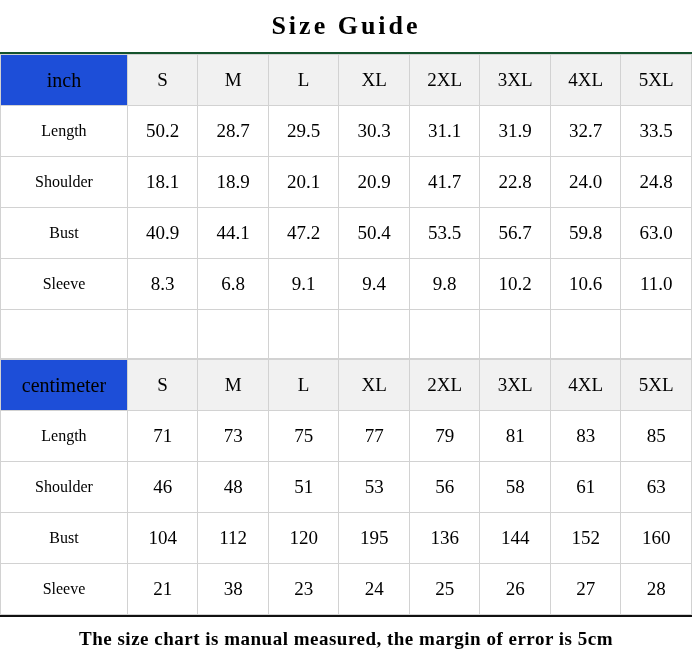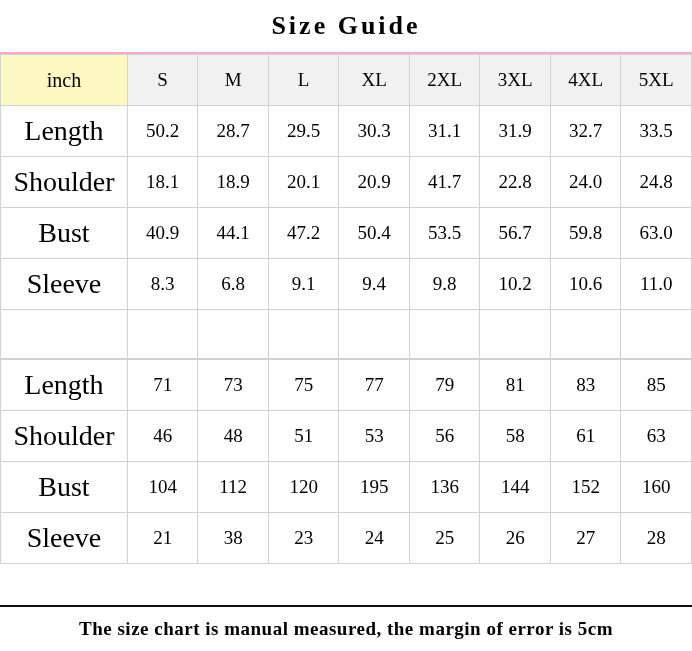--- a/index.html
+++ b/index.html
@@ -23,21 +23,21 @@
     background: #ffffff;
   }
   .title {
     height: 52px;
     line-height: 52px;
     text-align: center;
     font-size: 26px;
     font-weight: bold;
     letter-spacing: 3px;
     font-family: "Liberation Serif", serif;
-    border-bottom: 2px solid #f9a8d4;
+    border-bottom: 2px solid #14532d;
   }
   table {
     border-collapse: collapse;
     width: 692px;
     table-layout: fixed;
   }
   col.lab { width: 126px; }
   col.sz { width: 70px; }
   td, th {
     border: 1px solid #d2d2d2;
@@ -51,24 +51,24 @@
     background: #f1f1f1;
     height: 50px;
     font-size: 19px;
   }
   tr.data-row td {
     height: 50px;
     background: #ffffff;
   }
   td.rowlabel {
     background: #ffffff;
-    font-size: 28px;
+    font-size: 16px;
   }
   tr.header-row td.rowlabel {
-    background: #fef9c3;
+    background: #1d4ed8;
     font-size: 20px;
   }
   .spacer-row td {
     height: 48px;
     background: #ffffff;
     border-left: 1px solid #d2d2d2;
     border-right: 1px solid #d2d2d2;
     border-top: 1px solid #d2d2d2;
     border-bottom: 1px solid #d2d2d2;
   }
@@ -183,20 +183,31 @@
           <col class="sz">
           <col class="sz">
           <col class="sz">
           <col class="sz">
           <col class="sz">
           <col class="sz">
           <col class="sz">
           <col class="sz">
       </colgroup>
       <tbody>
+        <tr class="header-row">
+          <td class="rowlabel">centimeter</td>
+          <td>S</td>
+          <td>M</td>
+          <td>L</td>
+          <td>XL</td>
+          <td>2XL</td>
+          <td>3XL</td>
+          <td>4XL</td>
+          <td>5XL</td>
+        </tr>
         <tr class="data-row">
           <td class="rowlabel">Length</td>
           <td>71</td>
           <td>73</td>
           <td>75</td>
           <td>77</td>
           <td>79</td>
           <td>81</td>
           <td>83</td>
           <td>85</td>

